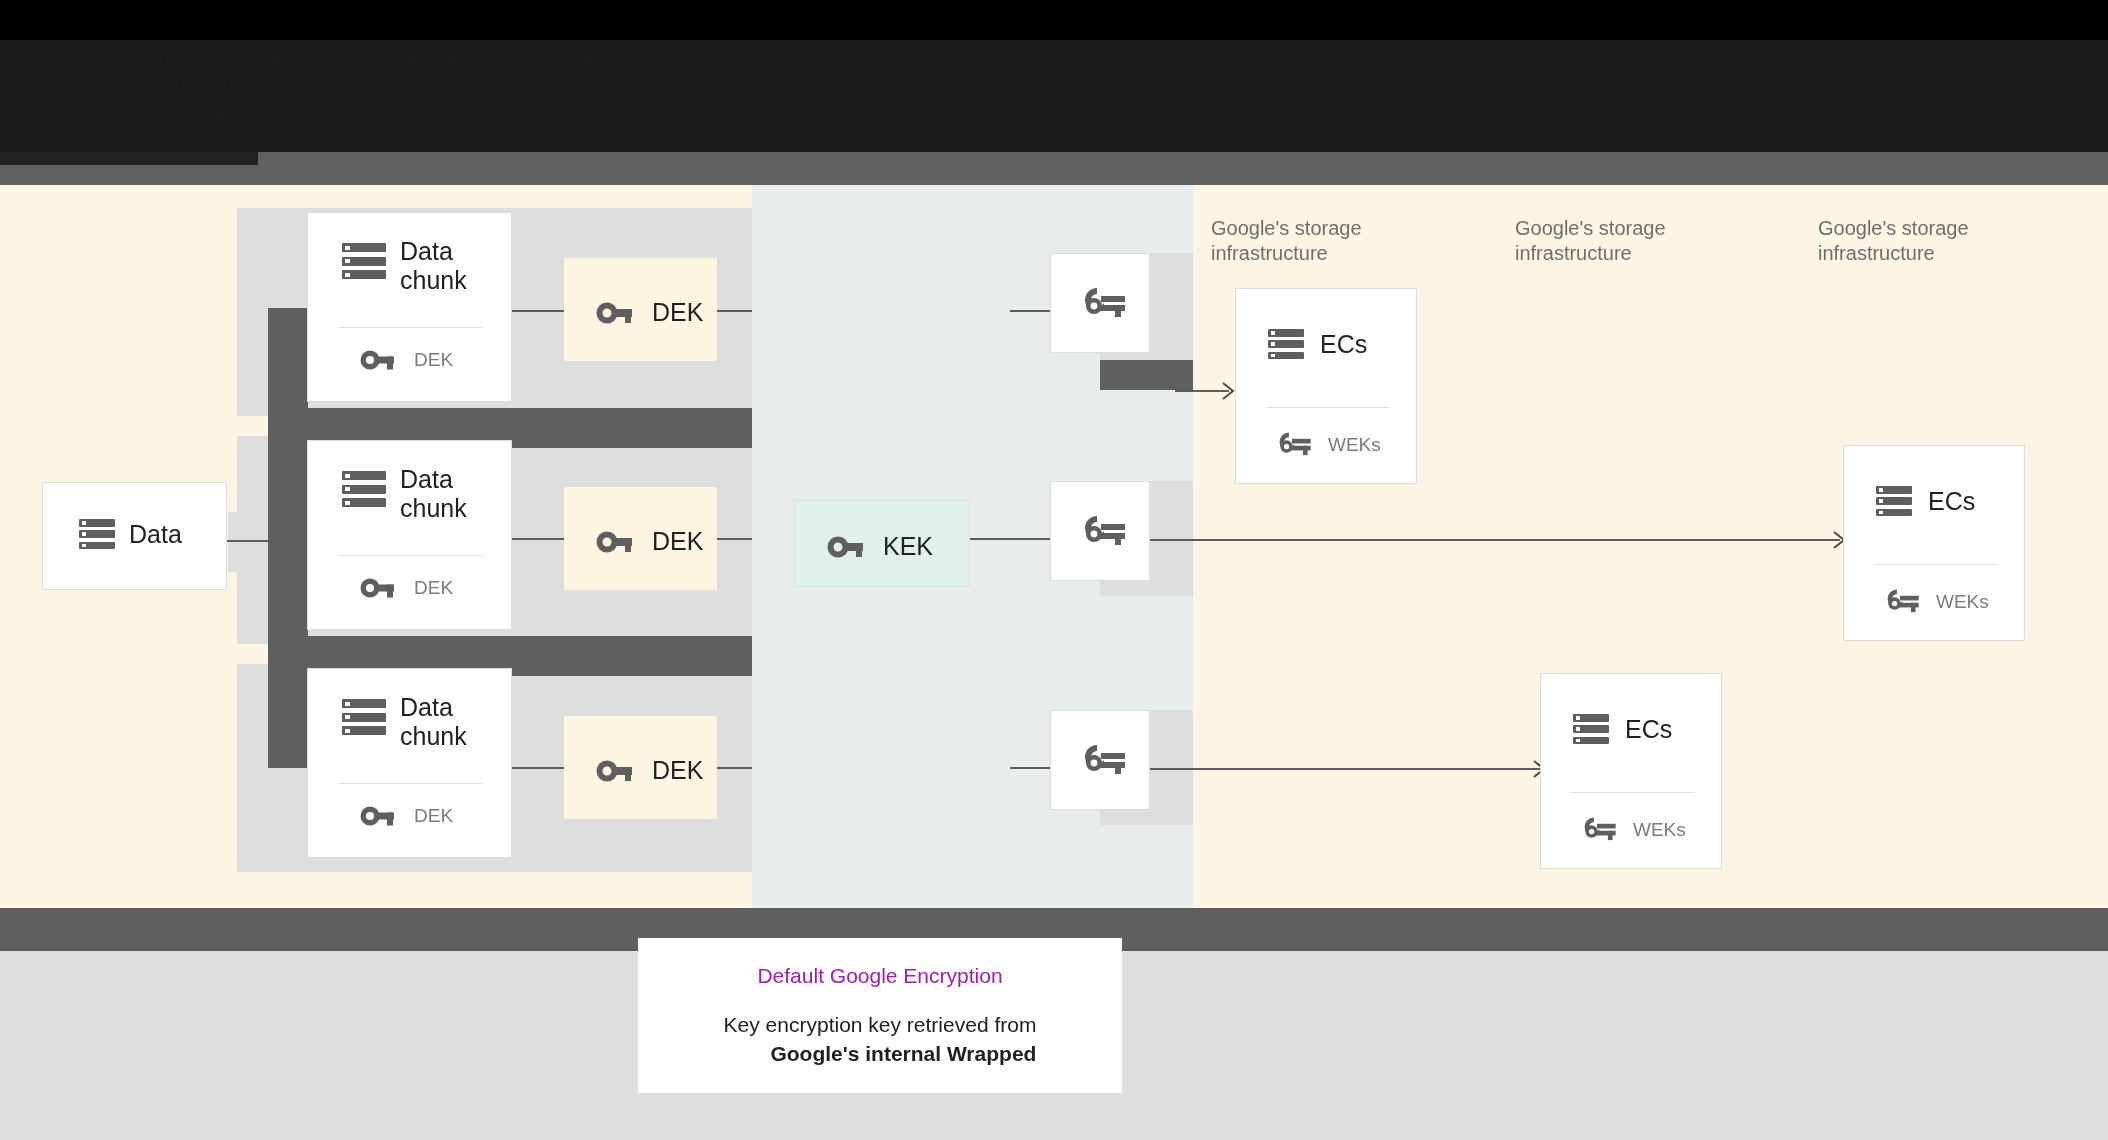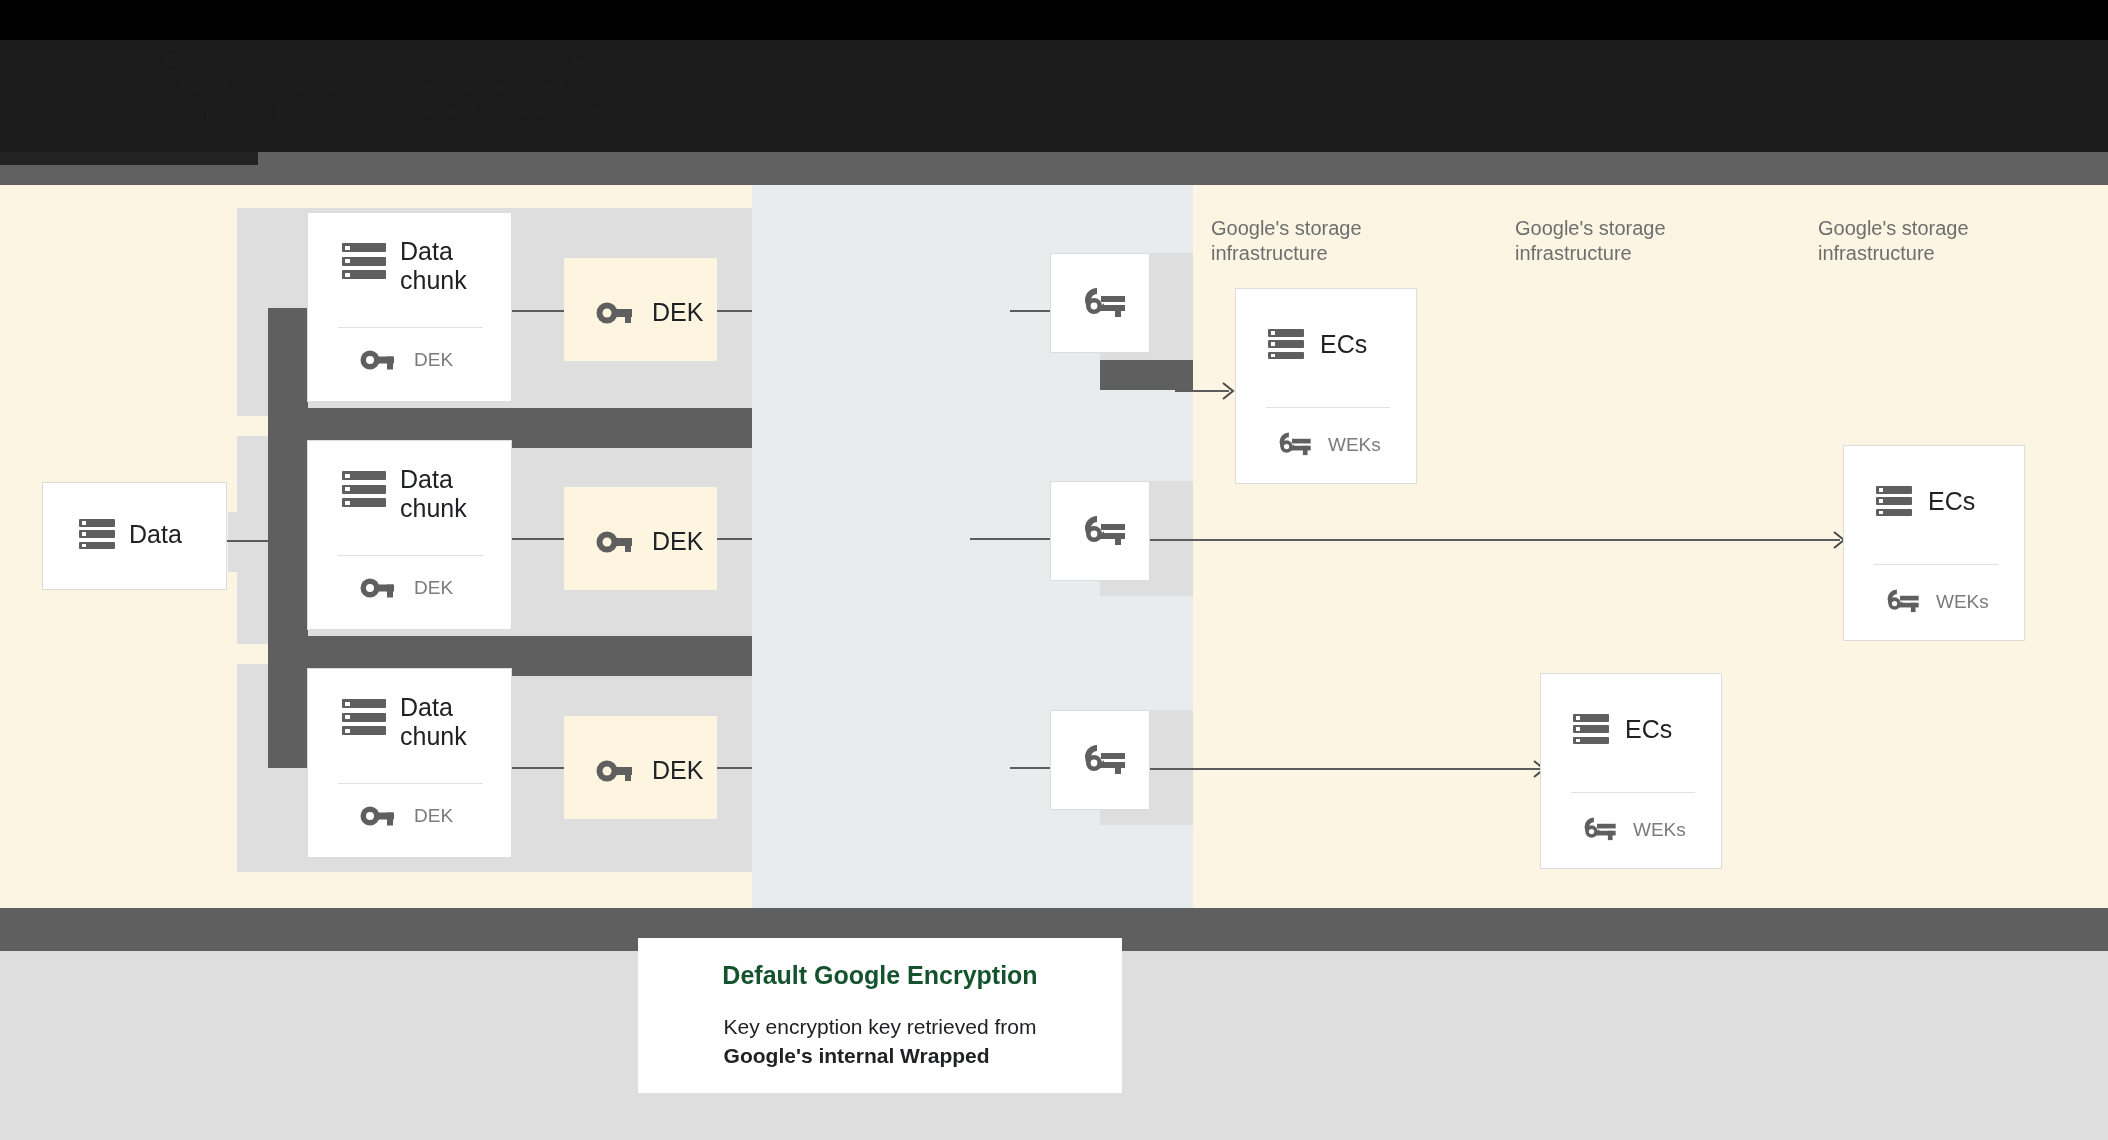--- a/index.html
+++ b/index.html
@@ -46,22 +46,22 @@
   
   .hline{position:absolute;height:2px;background:#5c5c5c;}
   .thinline{position:absolute;height:1.6px;background:#5c5c5c;}
 
   
   .infra{position:absolute;font-size:20px;line-height:25px;color:#6e6e6e;white-space:pre-line;}
 
   
   #caption{position:absolute;left:638px;top:938px;width:484px;height:155px;background:#fff;
            display:flex;flex-direction:column;align-items:center;justify-content:center;gap:22px;}
-  #caption .t1{font-size:25px;font-weight:bold;color:#14532d;}
-  #caption .t2{font-size:21px;color:#202124;text-align:left;line-height:29px;}
+  #caption .t1{font-size:21px;font-weight:normal;color:#a21caf;}
+  #caption .t2{font-size:21px;color:#202124;text-align:right;line-height:29px;}
   #caption .t2 b{font-weight:bold;}
 </style>
 </head>
 <body>
 
 <div id="stage">
 
   <div class="band" id="top-black"></div>
   <div id="hdr-textblock">
     <div class="hdr-line" style="left:100px;top:0px;">Data      Chunks          Keys                    Wrapped keys stored with</div>
@@ -195,20 +195,31 @@
           <rect x="29" y="8" width="6" height="14" fill="#5f5f5f"></rect>
       </svg>
       <span class="lbl-ecs">DEK</span>
     </div>
   </div>
 
   <div class="hline" style="left:717px;top:310px;width:35px;"></div>
   <div class="hline" style="left:717px;top:538px;width:35px;"></div>
   <div class="hline" style="left:717px;top:767px;width:35px;"></div>
 
+  <div style="position:absolute;left:794px;top:500px;width:176px;height:87px;background:#dff1ea;border:1px solid #cfe7de;box-sizing:border-box;">
+    <div class="card-row" style="position:absolute;left:32px;top:31px;gap:20px;">
+      <svg width="36" height="24" viewBox="0 0 36 24">
+        <circle cx="11" cy="12" r="10.5" fill="#5f5f5f"></circle>
+          <circle cx="11" cy="12" r="4.5" fill="#dff1ea"></circle>
+        <rect x="19" y="8" width="17" height="8" fill="#5f5f5f"></rect>
+          <rect x="29" y="8" width="6" height="14" fill="#5f5f5f"></rect>
+      </svg>
+      <span class="lbl-ecs">KEK</span>
+    </div>
+  </div>
   <div class="hline" style="left:970px;top:538px;width:80px;"></div>
   <div class="hline" style="left:1010px;top:310px;width:40px;"></div>
   <div class="hline" style="left:1010px;top:767px;width:40px;"></div>
 
   <div class="shadow-strip" style="left:1100px;top:253px;width:93px;height:115px;"></div>
   <div class="shadow-strip" style="left:1100px;top:481px;width:93px;height:115px;"></div>
   <div class="shadow-strip" style="left:1100px;top:710px;width:93px;height:115px;"></div>
 
   <div class="card" style="left:1050px;top:253px;width:100px;height:100px;">
     <svg width="48" height="36" viewBox="0 0 48 36" style="position:absolute;left:26px;top:32px;">

